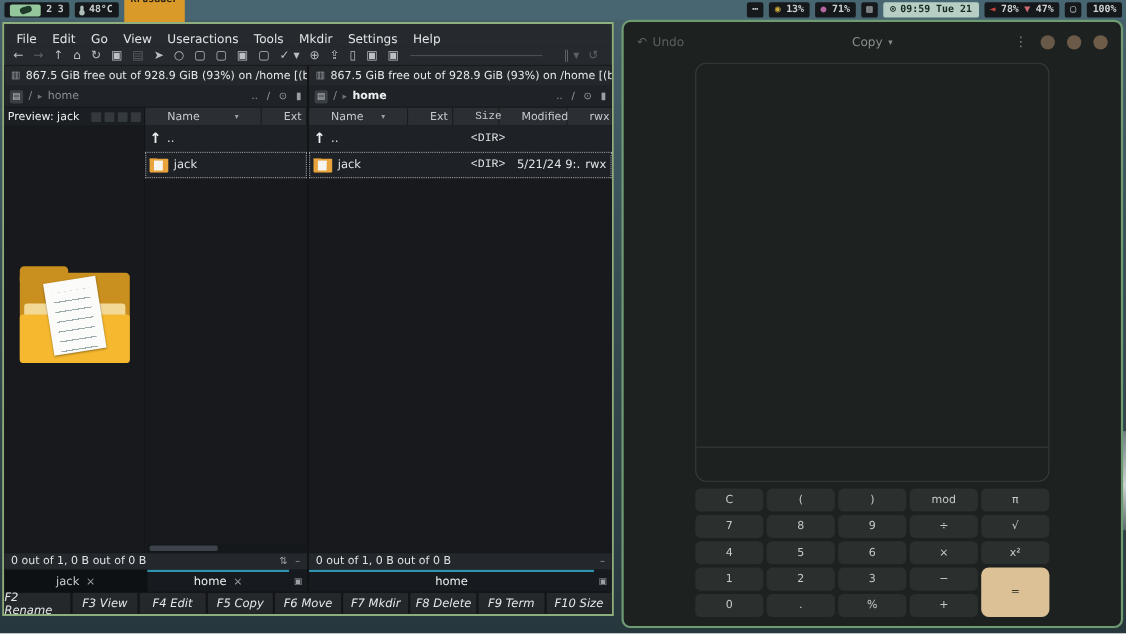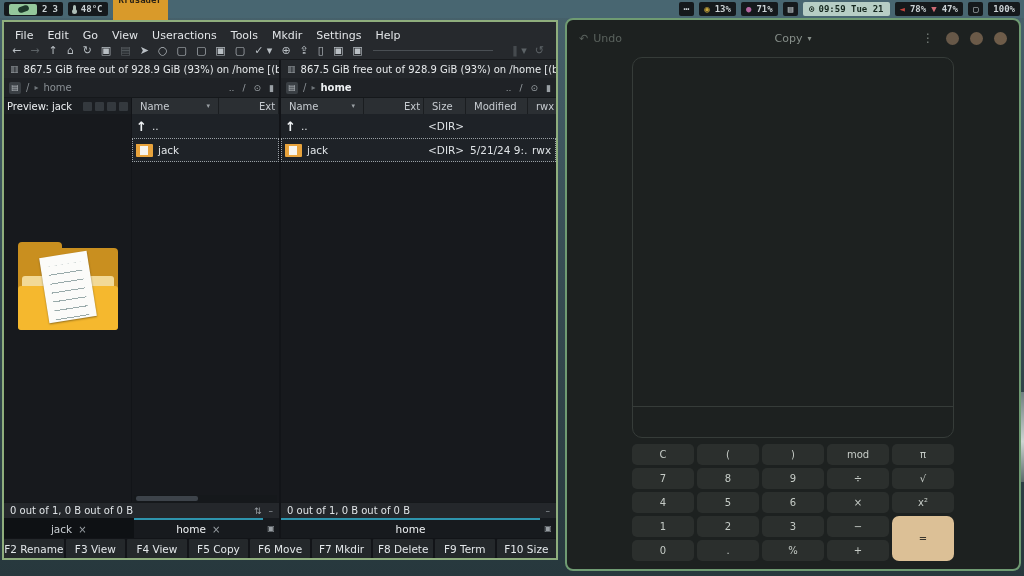--- a/index.html
+++ b/index.html
@@ -69,22 +69,22 @@
   .fb-tab { position:absolute; left:2px; top:0; width:44px; height:14px; background:#c98f1f; border-radius:4px 4px 0 0; }
   .fb-inner { position:absolute; left:6px; top:34px; width:92px; height:50px; background:#f2d996; border-radius:3px; }
   .fb-front { position:absolute; left:2px; top:44px; width:100px; height:44px; background:#f5b82e; border-radius:3px; }
   .fb-paper { position:absolute; left:28px; top:12px; width:48px; height:66px; background:#fbfbf9;
     transform:rotate(-9deg); box-shadow:0 1px 2px rgba(0,0,0,.4);
     background-image:repeating-linear-gradient(180deg, transparent 0 8px, #9aa 8px 9px);
     background-size:70% 100%; background-position:7px 10px; background-repeat:no-repeat; }
 
   .filelist { flex:1; display:flex; flex-direction:column; min-width:0; }
   .lhead { height:16px; display:flex; background:#2b2f33; color:#c6cbd0; font-size:10px; }
-  .lhead > div { padding:1px 8px; border-right:1px solid #1a1d20; display:flex; align-items:center; }
-  .c-name { flex:1; min-width:0; } .c-ext { width:28px;margin-left:32px; } .c-size { width:42px; }
+  .lhead > div { padding:1px 20px; border-right:1px solid #1a1d20; display:flex; align-items:center; }
+  .c-name { flex:1; min-width:0; } .c-ext { width:28px; } .c-size { width:42px;font-family:Liberation Mono, monospace; }
   .c-mod { width:62px; } .c-rwx { width:28px; border-right:none !important; }
   .sort-arr { margin-left:auto; font-size:7px; color:#9aa0a5; }
   .lbody { flex:1; background:#17191d; }
   .frow { height:24px; display:flex; align-items:center; background:#1e2227; font-size:10.5px; }
   .frow.sel { outline:1px dotted #9aa0a5; outline-offset:-1px; }
   .frow > div { padding:0 4px; display:flex; align-items:center; gap:5px; overflow:hidden; white-space:nowrap; }
   .up-arrow { font-weight:bold; font-size:13px; color:#eef1f3; }
   .folder-sm { position:relative; width:17px; height:13px; background:#e8a33c; border-radius:1px; flex:none; }
   .folder-sm::before { content:""; position:absolute; left:0; top:-2px; width:7px; height:3px;
     background:#e8a33c; border-radius:1px 1px 0 0; }
@@ -101,21 +101,21 @@
   .tabgroup { flex:1; display:flex; }
   .ktab { flex:1; display:flex; align-items:center; justify-content:center; gap:6px;
     background:#0e1114; color:#c8cdd1; font-size:10.5px; border-top:2px solid transparent; min-width:0; }
   .ktab.active { background:#171a1e; border-top:2px solid #2e94ad; color:#eef1f3; }
   .tab-close { color:#9aa0a5; font-size:10px; }
   .tab-pin { width:16px; background:#171a1e; color:#9aa0a5; font-size:8px;
     display:flex; align-items:center; justify-content:center; }
 
   #kr-fnbar { height:20px; display:flex; gap:2px; background:#121418; padding-top:1px; }
   .fnkey { flex:1; background:#24282b; color:#e3e7ea; font-size:10.5px;
-    display:flex; align-items:center; justify-content:center; border-radius:1px; }
+    display:flex; align-items:center; justify-content:center; border-radius:1px;font-style:italic; }
 
   
   #calc { position:absolute; left:565px; top:18px; width:456px; height:553px;
     border:2px solid #6f9b72; border-radius:8px; background:#1d2120; overflow:hidden; }
   #calc-header { position:relative; height:36px; display:flex; align-items:center; padding:0 12px; }
   .undo-grp { display:flex; align-items:center; gap:5px; color:#5a625d; font-size:11px; }
   .mode-grp { position:absolute; left:50%; transform:translateX(-50%); color:#868e89; font-size:11px;
     display:flex; align-items:center; gap:5px; }
   .mode-grp .dd { font-size:8px; }
   .calc-right { margin-left:auto; display:flex; align-items:center; gap:12px; }
@@ -395,21 +395,21 @@
         <div class="ktab active">
           <span>home</span>
         </div>
         <div class="tab-pin">▣</div>
       </div>
     </div>
 
     <div id="kr-fnbar">
       <div class="fnkey">F2 Rename</div>
       <div class="fnkey">F3 View</div>
-      <div class="fnkey">F4 View</div>
+      <div class="fnkey">F4 Edit</div>
       <div class="fnkey">F5 Copy</div>
       <div class="fnkey">F6 Move</div>
       <div class="fnkey">F7 Mkdir</div>
       <div class="fnkey">F8 Delete</div>
       <div class="fnkey">F9 Term</div>
       <div class="fnkey">F10 Size</div>
     </div>
   </div>
 
   <div id="calc">

